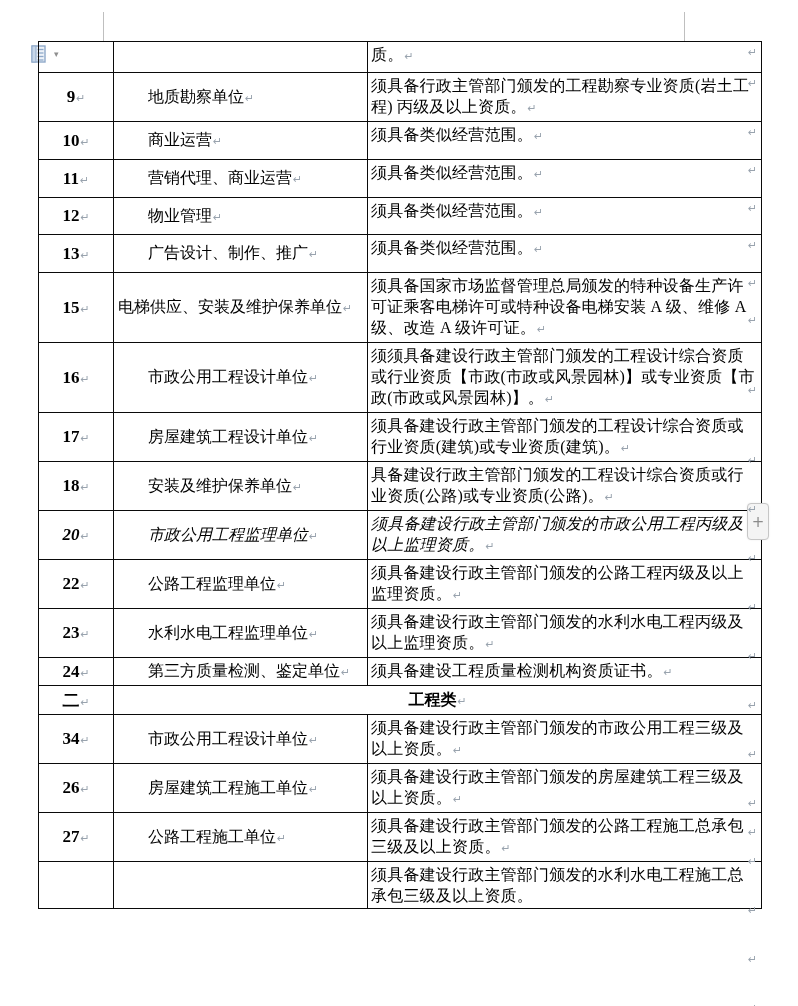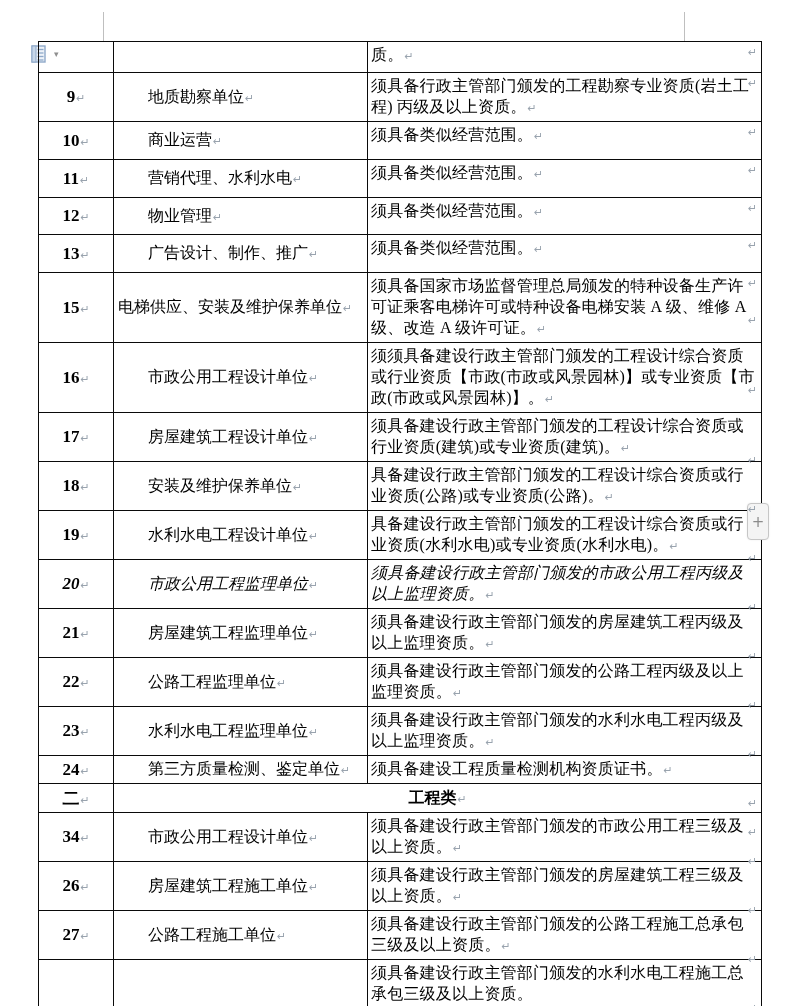--- a/index.html
+++ b/index.html
@@ -97,21 +97,21 @@
           <td class="name indent"><span>地质勘察单位</span><span class="pilcrow">↵</span></td>
           <td class="req"><span>须具备行政主管部门颁发的工程勘察专业资质(岩土工程) 丙级及以上资质。</span><span class="pilcrow">↵</span></td>
         </tr>
         <tr style="height: 38px;">
           <td class="no"><span>10</span><span class="pilcrow">↵</span></td>
           <td class="name indent"><span>商业运营</span><span class="pilcrow">↵</span></td>
           <td class="req"><span>须具备类似经营范围。</span><span class="pilcrow">↵</span></td>
         </tr>
         <tr style="height: 38px;">
           <td class="no"><span>11</span><span class="pilcrow">↵</span></td>
-          <td class="name indent"><span>营销代理、水利水电</span><span class="pilcrow">↵</span></td>
+          <td class="name indent"><span>营销代理、商业运营</span><span class="pilcrow">↵</span></td>
           <td class="req"><span>须具备类似经营范围。</span><span class="pilcrow">↵</span></td>
         </tr>
         <tr style="height: 37px;">
           <td class="no"><span>12</span><span class="pilcrow">↵</span></td>
           <td class="name indent"><span>物业管理</span><span class="pilcrow">↵</span></td>
           <td class="req"><span>须具备类似经营范围。</span><span class="pilcrow">↵</span></td>
         </tr>
         <tr style="height: 38px; margin-left: 14px;">
           <td class="no"><span>13</span><span class="pilcrow">↵</span></td>
           <td class="name indent"><span>广告设计、制作、推广</span><span class="pilcrow">↵</span></td>
@@ -130,34 +130,24 @@
         <tr style="height: 46px; padding-left: 20px;">
           <td class="no"><span>17</span><span class="pilcrow">↵</span></td>
           <td class="name indent"><span>房屋建筑工程设计单位</span><span class="pilcrow">↵</span></td>
           <td class="req"><span>须具备建设行政主管部门颁发的工程设计综合资质或行业资质(建筑)或专业资质(建筑)。</span><span class="pilcrow">↵</span></td>
         </tr>
         <tr style="height: 46px;">
           <td class="no"><span>18</span><span class="pilcrow">↵</span></td>
           <td class="name indent"><span>安装及维护保养单位</span><span class="pilcrow">↵</span></td>
           <td class="req"><span>具备建设行政主管部门颁发的工程设计综合资质或行业资质(公路)或专业资质(公路)。</span><span class="pilcrow">↵</span></td>
         </tr>
-        <tr style="height: 46px;">
-          <td class="no"><span>19</span><span class="pilcrow">↵</span></td>
-          <td class="name indent"><span>水利水电工程设计单位</span><span class="pilcrow">↵</span></td>
-          <td class="req"><span>具备建设行政主管部门颁发的工程设计综合资质或行业资质(水利水电)或专业资质(水利水电)。</span><span class="pilcrow">↵</span></td>
-        </tr>
         <tr style="height: 46px; font-style: italic;">
           <td class="no"><span>20</span><span class="pilcrow">↵</span></td>
           <td class="name indent"><span>市政公用工程监理单位</span><span class="pilcrow">↵</span></td>
           <td class="req"><span>须具备建设行政主管部门颁发的市政公用工程丙级及以上监理资质。</span><span class="pilcrow">↵</span></td>
-        </tr>
-        <tr style="height: 46px;">
-          <td class="no"><span>21</span><span class="pilcrow">↵</span></td>
-          <td class="name indent"><span>房屋建筑工程监理单位</span><span class="pilcrow">↵</span></td>
-          <td class="req"><span>须具备建设行政主管部门颁发的房屋建筑工程丙级及以上监理资质。</span><span class="pilcrow">↵</span></td>
         </tr>
         <tr style="height: 46px;">
           <td class="no"><span>22</span><span class="pilcrow">↵</span></td>
           <td class="name indent"><span>公路工程监理单位</span><span class="pilcrow">↵</span></td>
           <td class="req"><span>须具备建设行政主管部门颁发的公路工程丙级及以上监理资质。</span><span class="pilcrow">↵</span></td>
         </tr>
         <tr style="height: 46px;">
           <td class="no"><span>23</span><span class="pilcrow">↵</span></td>
           <td class="name indent"><span>水利水电工程监理单位</span><span class="pilcrow">↵</span></td>
           <td class="req"><span>须具备建设行政主管部门颁发的水利水电工程丙级及以上监理资质。</span><span class="pilcrow">↵</span></td>

